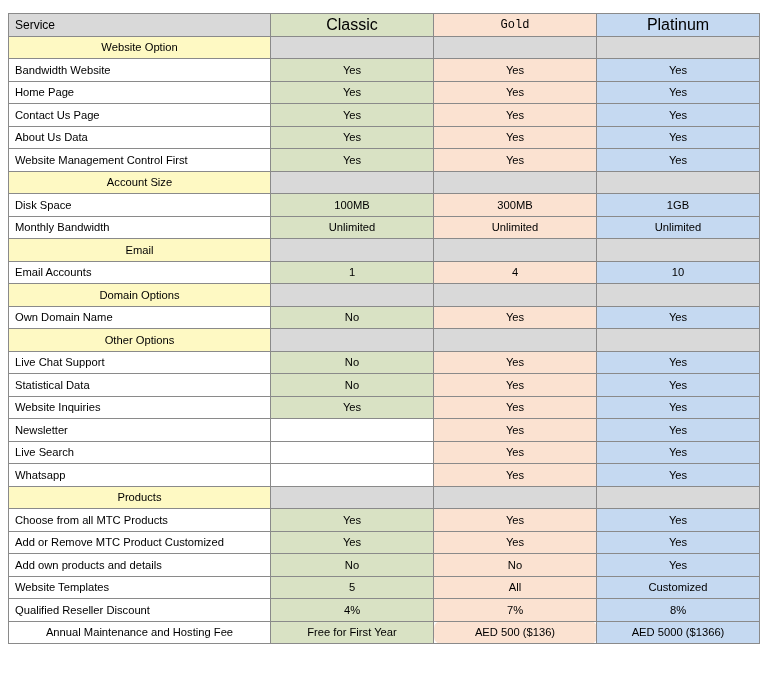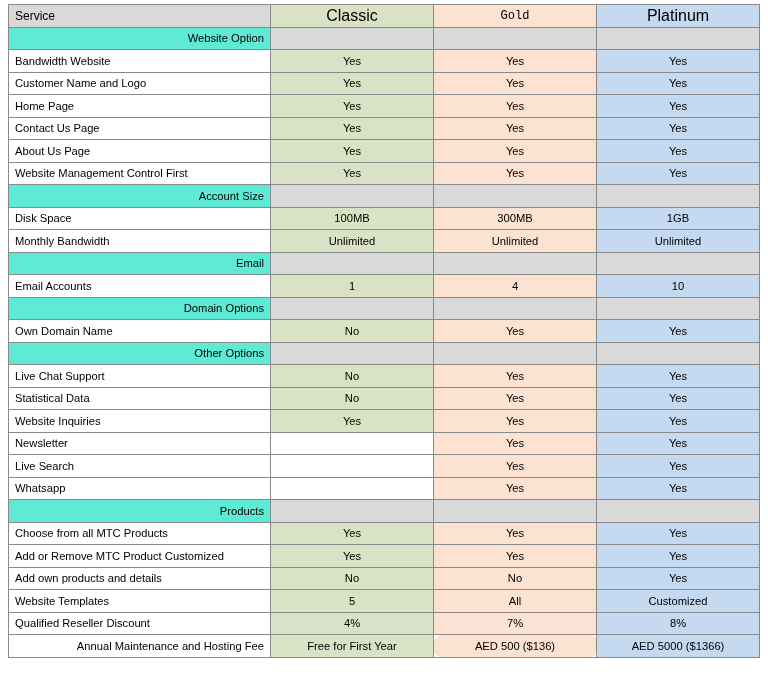--- a/index.html
+++ b/index.html
@@ -12,21 +12,21 @@
     height: 676px;
     font-family: "Liberation Sans", sans-serif;
     color: #000000;
     overflow: hidden;
   }
   .sheet {
     position: relative;
     width: 768px;
     height: 676px;
     box-sizing: border-box;
-    padding: 4px 8px 6px 8px;
+    padding: 13px 8px 6px 8px;
   }
   table.pricing {
     border-collapse: collapse;
     table-layout: fixed;
     width: 752px;
     font-size: 11.2px;
   }
   table.pricing col.c-service { width: 262px; }
   table.pricing col.c-plan { width: 163px; }
   table.pricing td, table.pricing th {
@@ -61,23 +61,23 @@
   }
   .hdr-platinum {
     background: #c5d9f1;
     font-weight: bold;
     text-align: center;
     height: 30px;
     font-size: 16px;
   }
   
   .section-cell {
-    background: #5eead4;
-    font-weight: bold;
-    text-align: right;
+    background: #fef9c3;
+    font-weight: bold;
+    text-align: center;
   }
   .section-blank {
     background: #d9d9d9;
   }
   
   .label-cell {
     background: #ffffff;
     text-align: left;
   }
   .val-classic {
@@ -91,21 +91,21 @@
   .val-platinum {
     background: #c5d9f1;
     text-align: center;
   }
   .val-empty-classic {
     background: #ffffff;
   }
   .footer-label {
     background: #ffffff;
     font-weight: bold;
-    text-align: right;
+    text-align: center;
     height: 28px;
   }
   .footer-classic {
     background: #d9e2c4;
     text-align: center;
     height: 28px;
   }
   .footer-gold {
     background: #fbe2d1;
     text-align: center;
@@ -145,39 +145,33 @@
         <td class="section-blank"></td>
         <td class="section-blank"></td>
       </tr>
       <tr>
         <td class="label-cell">Bandwidth Website</td>
         <td class="val-classic">Yes</td>
         <td class="val-gold">Yes</td>
         <td class="val-platinum">Yes</td>
       </tr>
       <tr>
-        <td class="label-cell">Customer Name and Logo</td>
-        <td class="val-classic">Yes</td>
-        <td class="val-gold">Yes</td>
-        <td class="val-platinum">Yes</td>
-      </tr>
-      <tr>
         <td class="label-cell">Home Page</td>
         <td class="val-classic">Yes</td>
         <td class="val-gold">Yes</td>
         <td class="val-platinum">Yes</td>
       </tr>
       <tr>
         <td class="label-cell">Contact Us Page</td>
         <td class="val-classic">Yes</td>
         <td class="val-gold">Yes</td>
         <td class="val-platinum">Yes</td>
       </tr>
       <tr>
-        <td class="label-cell">About Us Page</td>
+        <td class="label-cell">About Us Data</td>
         <td class="val-classic">Yes</td>
         <td class="val-gold">Yes</td>
         <td class="val-platinum">Yes</td>
       </tr>
       <tr>
         <td class="label-cell">Website Management Control First</td>
         <td class="val-classic">Yes</td>
         <td class="val-gold">Yes</td>
         <td class="val-platinum">Yes</td>
       </tr>

